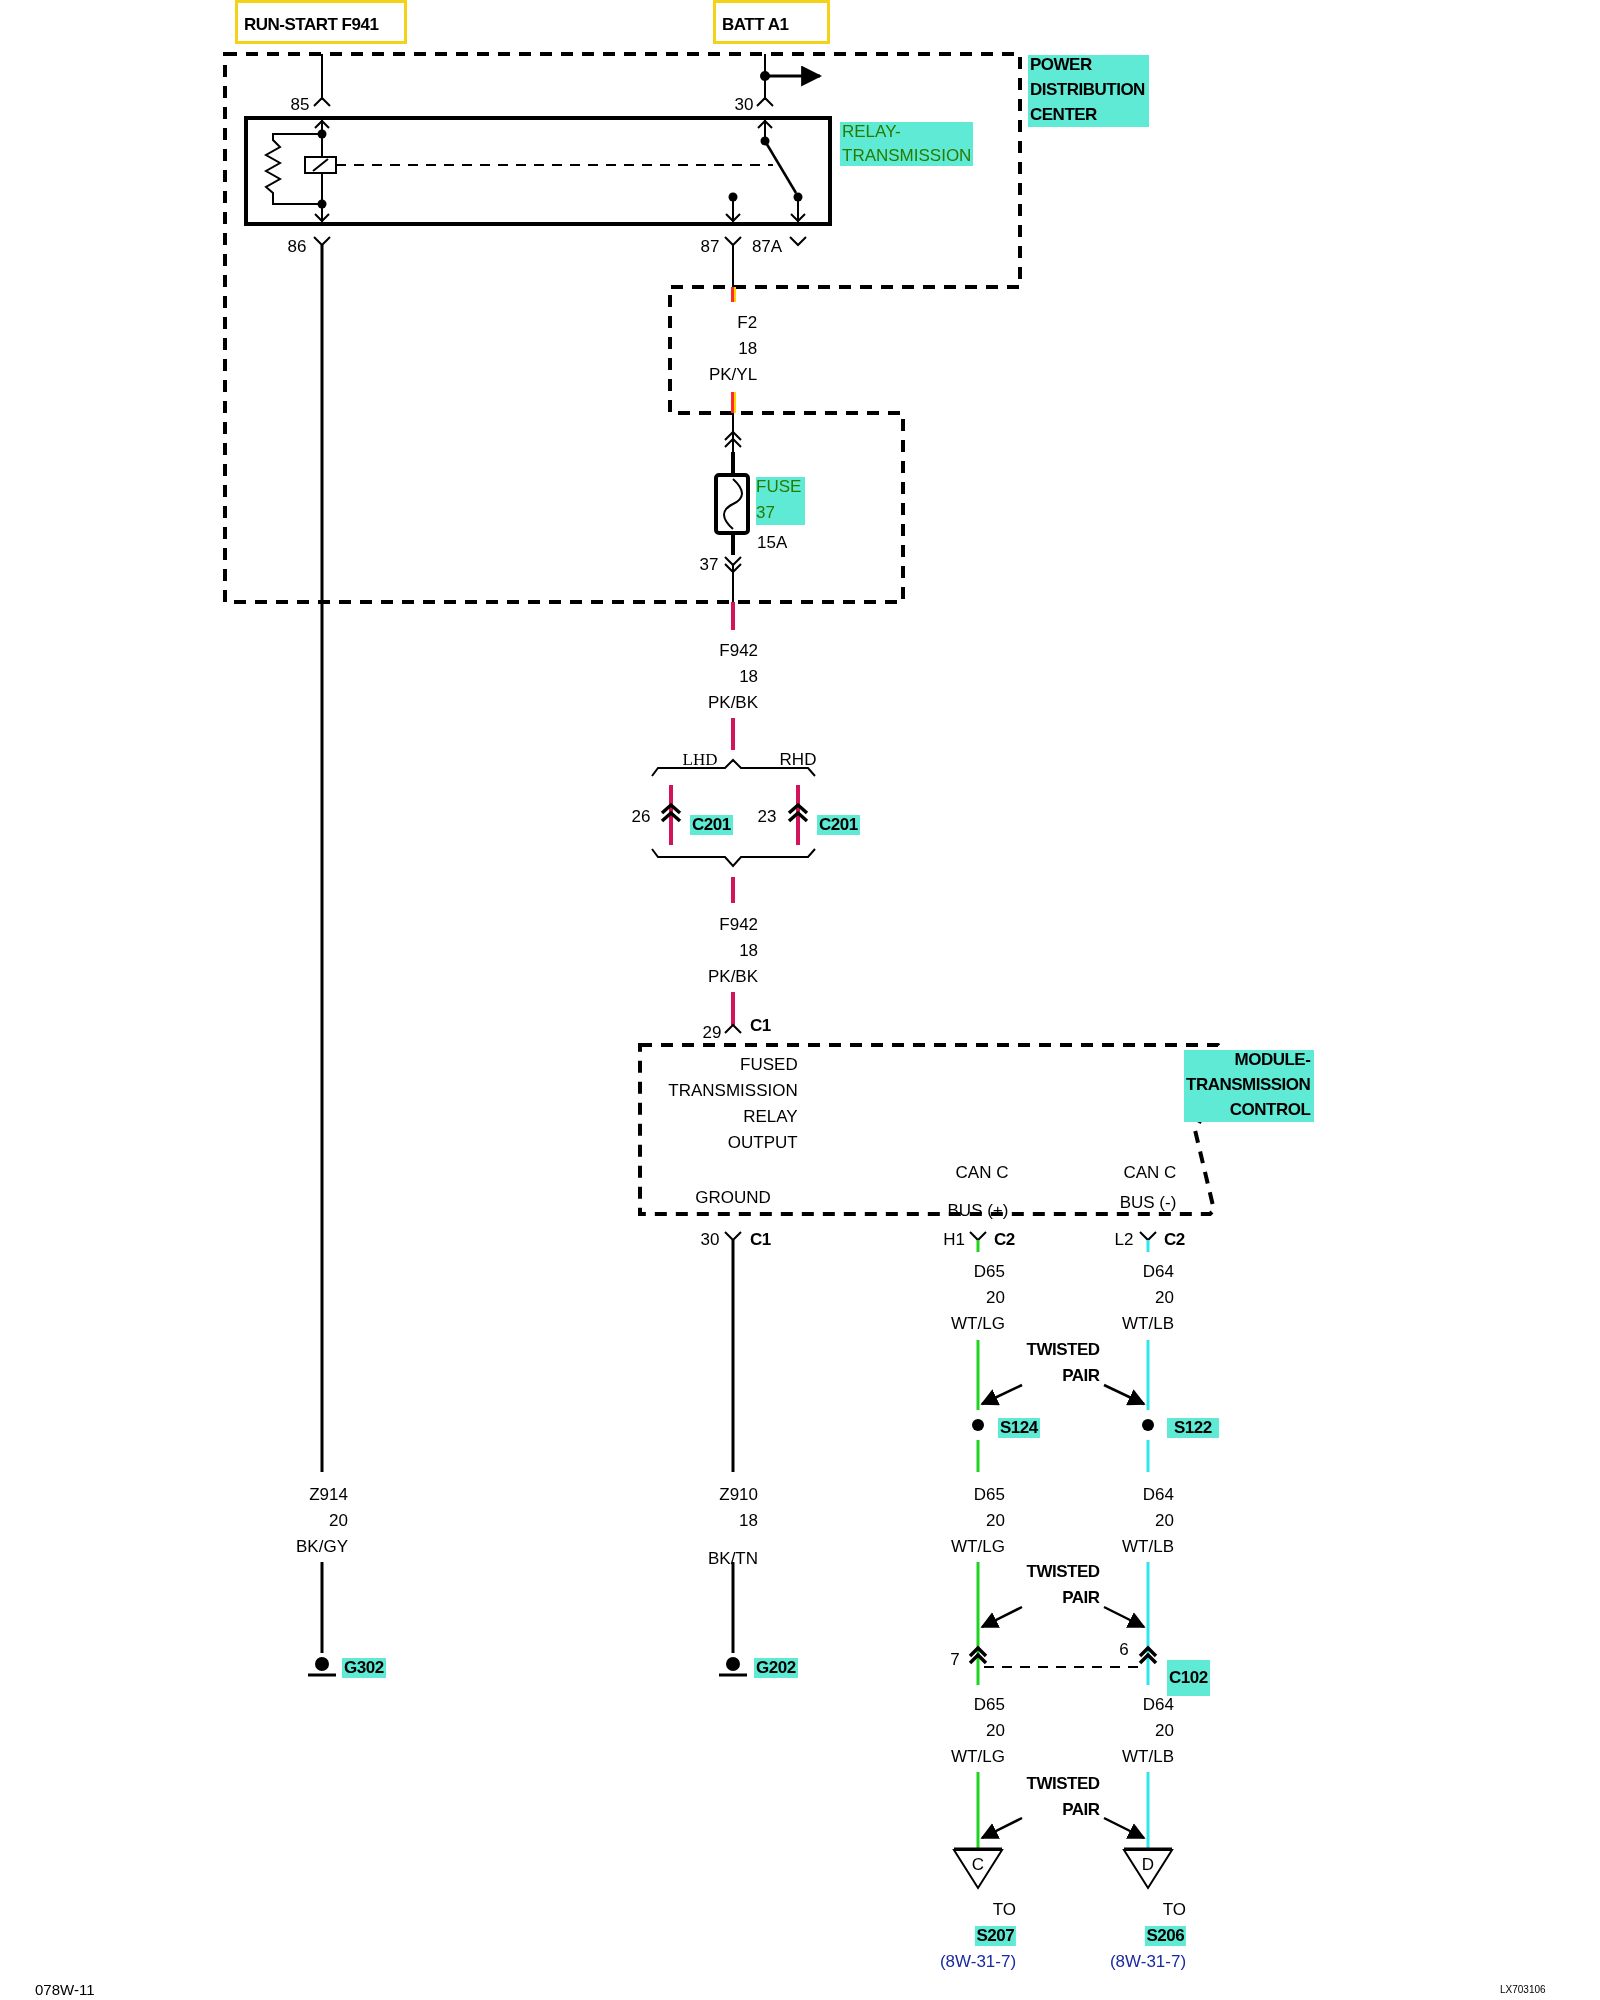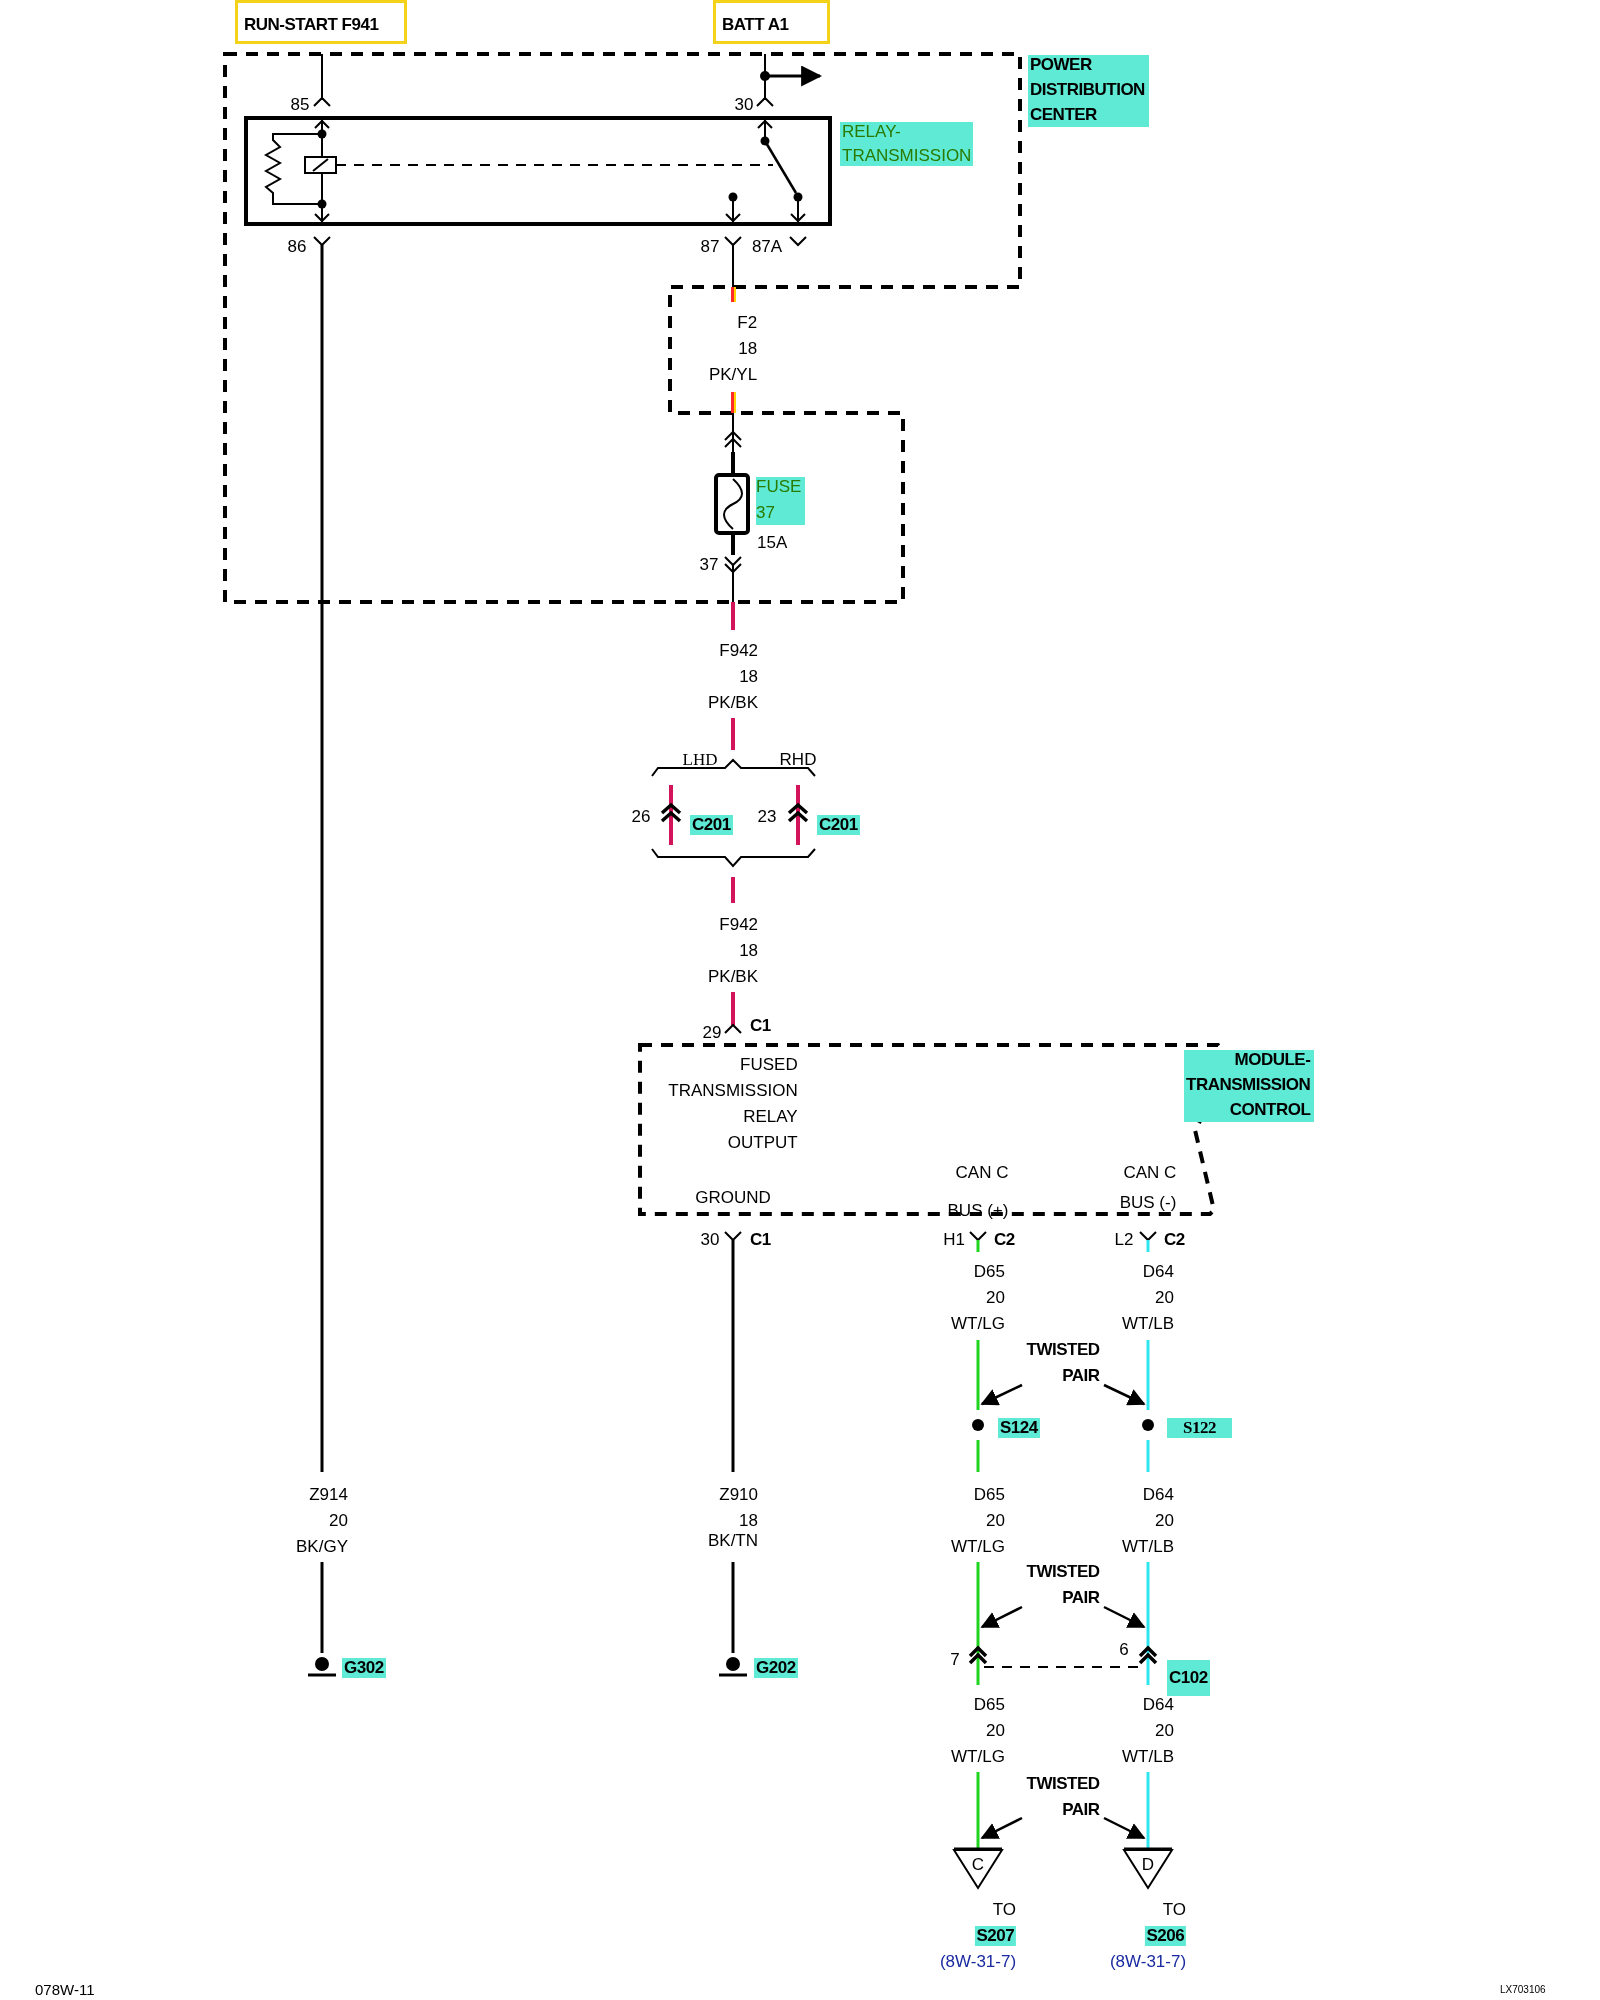--- a/index.html
+++ b/index.html
@@ -230,31 +230,31 @@
 <div class="t" style="left:1148px;top:1262px;">
   <div>D64</div>
   <div style="margin-top:6px">20</div>
   <div style="margin-top:6px">WT/LB</div>
 </div>
 <div class="t b" style="left:1063px;top:1340px;">
   <div>TWISTED</div>
   <div style="margin-top:6px">PAIR</div>
 </div>
 <div class="tl b hl" style="left:998px;top:1418px;padding:0 2px;">S124</div>
-<div class="tl b hl" style="left:1167px;top:1418px;padding:0 16px;font-family:Liberation Serif, serif;">S122</div>
+<div class="tl b hl" style="left:1167px;top:1418px;padding:0 7px;">S122</div>
 
 <div class="t" style="left:322px;top:1485px;">
   <div>Z914</div>
   <div style="margin-top:6px">20</div>
   <div style="margin-top:6px">BK/GY</div>
 </div>
 <div class="t" style="left:733px;top:1485px;">
   <div>Z910</div>
   <div style="margin-top:6px">18</div>
-  <div style="margin-top:0">BK/TN</div>
+  <div style="margin-top:18px">BK/TN</div>
 </div>
 <div class="t" style="left:978px;top:1485px;">
   <div>D65</div>
   <div style="margin-top:6px">20</div>
   <div style="margin-top:6px">WT/LG</div>
 </div>
 <div class="t" style="left:1148px;top:1485px;">
   <div>D64</div>
   <div style="margin-top:6px">20</div>
   <div style="margin-top:6px">WT/LB</div>

